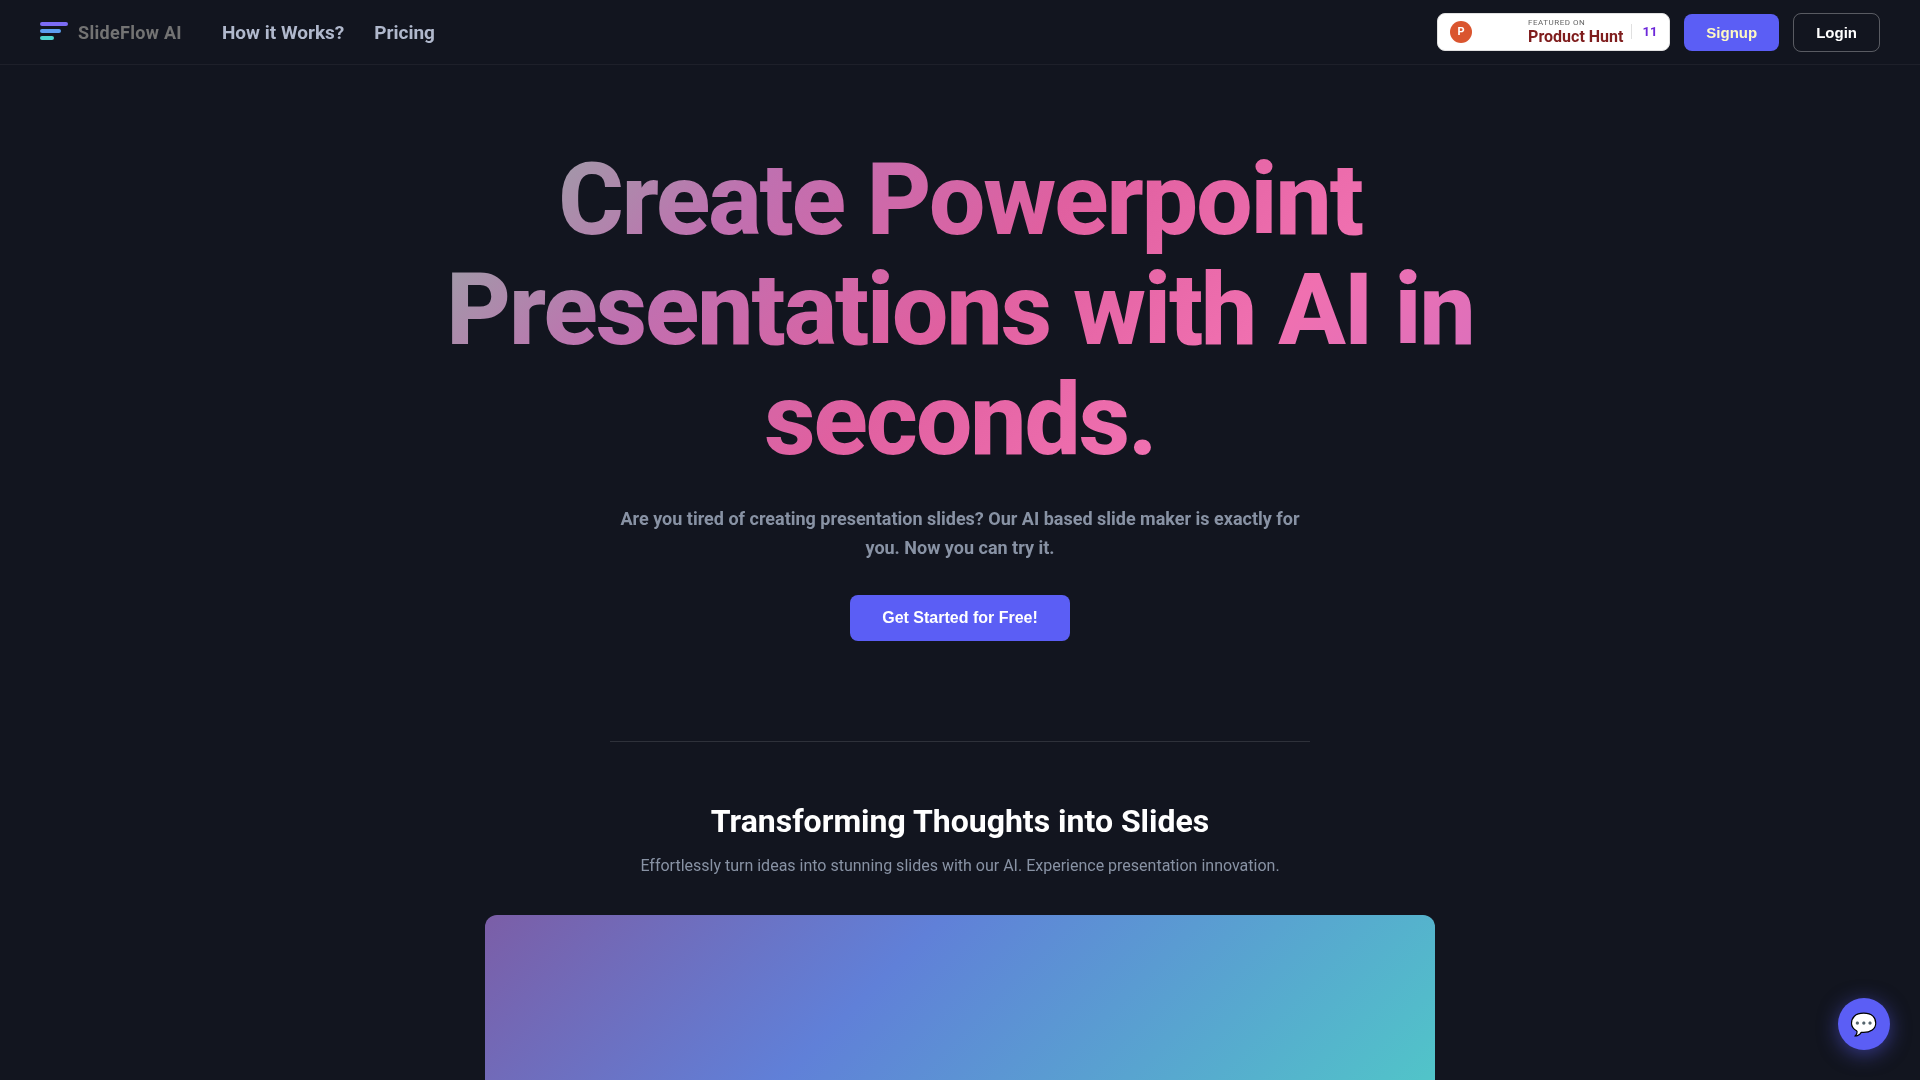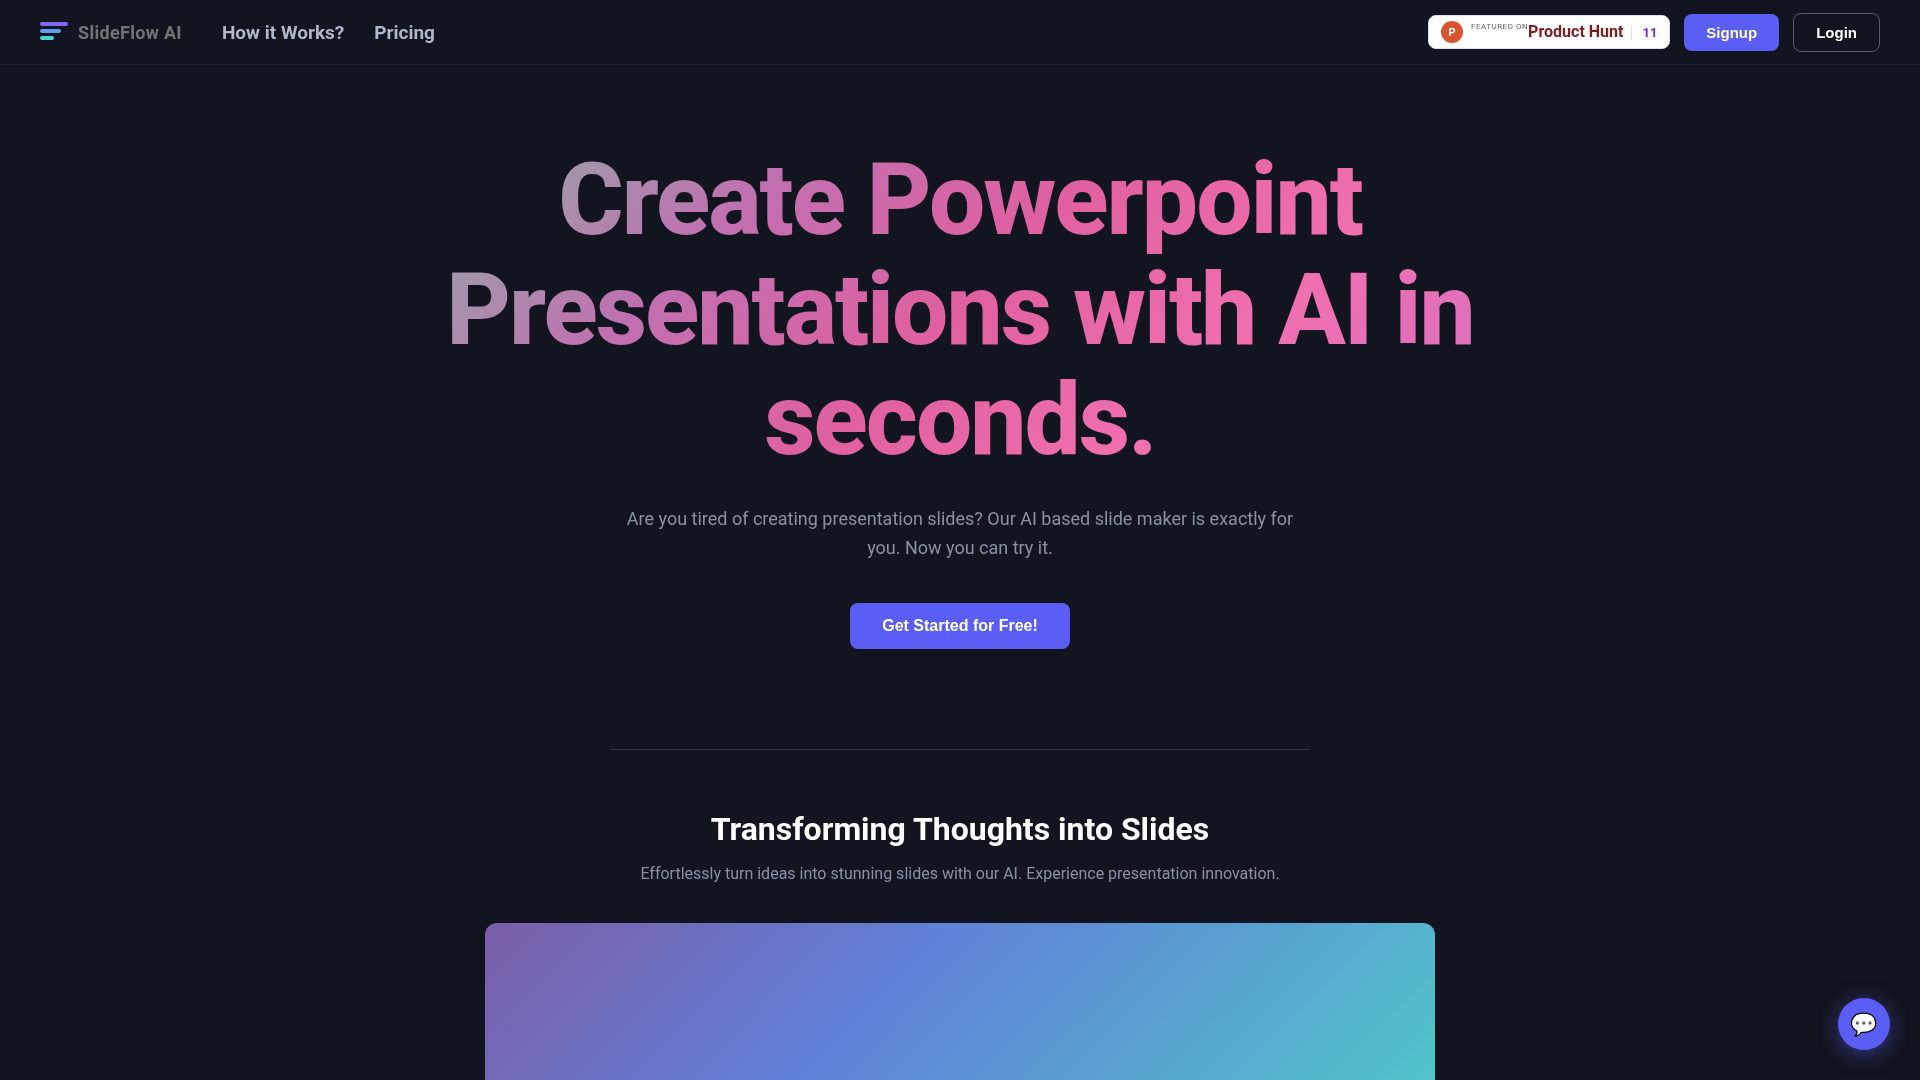--- a/index.html
+++ b/index.html
@@ -107,22 +107,23 @@
       display: flex;
       align-items: center;
       justify-content: center;
       font-size: 11px;
       color: white;
       font-weight: bold;
     }
 
     .ph-text {
       display: flex;
-      flex-direction: row;
+      flex-direction: column;
       line-height: 1.1;
+      margin-left: 48px;
     }
 
     .ph-featured {
       font-size: 8px;
       color: #666;
       text-transform: uppercase;
       letter-spacing: 0.5px;
     }
 
     .ph-name {
@@ -182,23 +183,24 @@
       background: linear-gradient(135deg, #7ec8a0 0%, #c070b0 30%, #e060a0 50%, #f070b0 70%, #c870c8 100%);
       -webkit-background-clip: text;
       -webkit-text-fill-color: transparent;
       background-clip: text;
       max-width: 1300px;
     }
 
     .hero-subtitle {
       font-size: 18px;
       color: #8892a4;
-      margin-bottom: 40px;
+      margin-bottom: 32px;
       max-width: 700px;
       line-height: 1.6;
+      font-weight: bold;
     }
 
     .btn-cta {
       background: #5b5ef5;
       color: #ffffff;
       border: none;
       border-radius: 8px;
       padding: 14px 32px;
       font-size: 16px;
       font-weight: 600;

